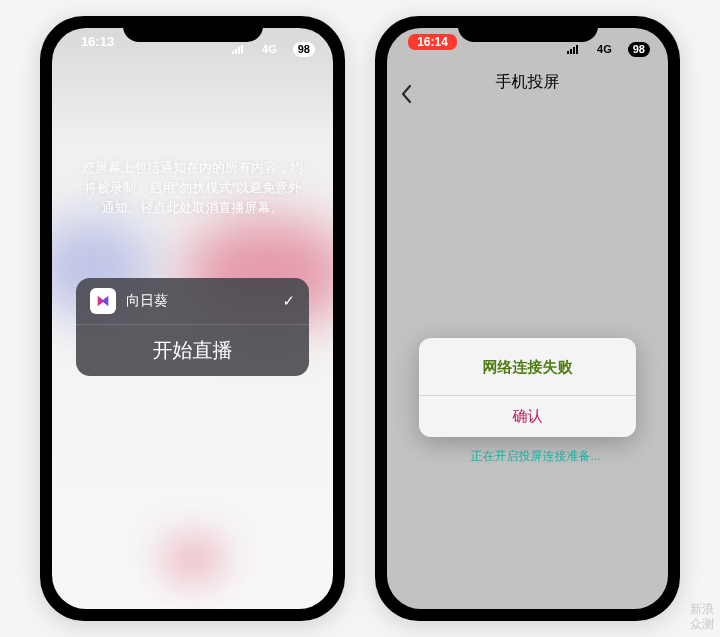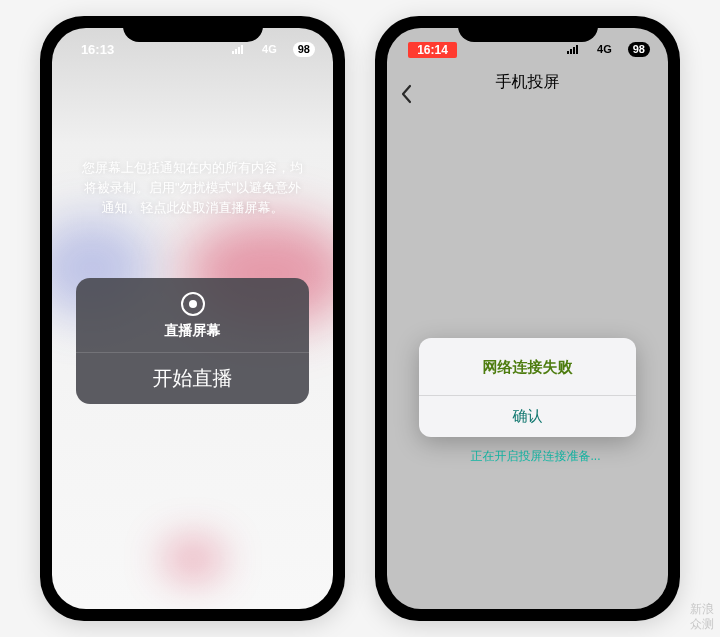--- a/index.html
+++ b/index.html
@@ -76,21 +76,20 @@
     filter: blur(20px);
     border-radius:50%;
   }
   .status-bar {
     position: absolute;
     top: 6px;
     left: 0; right: 0;
     height: 30px;
     display:flex;
     justify-content: space-between;
-    align-items: center;
     padding: 0 18px;
     z-index: 50;
     font-size: 13px;
     font-weight: 600;
   }
   .status-left { width: 55px; text-align: center; }
   .status-right { display:flex; align-items:center; gap:16px; font-size:11px; }
   .battery-pill {
     background:#fff;
     color:#000;
@@ -162,21 +161,21 @@
   }
   
   .right-bg {
     position:absolute; inset:0;
     background:#ededed;
   }
   .right-status { color:#000; }
   .time-pill {
     background:#ff3b30;
     color:#fff;
-    border-radius:2px;
+    border-radius:7px;
     padding:1px 9px;
     font-size:12px;
     font-weight:600;
   }
   .right-status .battery-pill { background:#000; color:#fff; }
   .nav-bar {
     position:absolute;
     top:44px;
     left:0; right:0;
     height:44px;
@@ -212,21 +211,21 @@
     text-align:center;
     padding:20px 12px 18px;
     font-size:15px;
     font-weight:600;
     color:#4d7c0f;
     border-bottom:1px solid rgba(0,0,0,0.12);
   }
   .alert-button {
     text-align:center;
     padding:11px 0;
-    color:#0f766e;
+    color:#be185d;
     font-size:15px;
   }
   .loading-text {
     position:absolute;
     top:420px;
     left:0; right:0;
     text-align:center;
     color:#14b8a6;
     font-size:12px;
     z-index:18;
@@ -265,23 +264,29 @@
             </svg>
         </span>
         <span>4G</span>
         <span class="battery-pill">98</span>
       </div>
     </div>
 
     <div class="instruction">您屏幕上包括通知在内的所有内容，均将被录制。启用"勿扰模式"以避免意外通知。轻点此处取消直播屏幕。</div>
 
     <div class="sheet">
-      <div class="sheet-header">
-        <div class="record-icon"></div>
-        <div class="sheet-title">直播屏幕</div>
+      <div class="sheet-row">
+        <div class="app-icon">
+          <svg viewBox="0 0 24 24">
+              <path d="M4 4 L14 12 L4 20 Z" fill="#d63384"></path>
+              <path d="M20 4 L10 12 L20 20 Z" fill="#7048e8"></path>
+            </svg>
+        </div>
+        <div class="app-name">向日葵</div>
+        <div class="check">✓</div>
       </div>
       <div class="sheet-action">开始直播</div>
     </div>
   </div>
 </div>
 
 <div class="phone">
   <div class="notch"></div>
   <div class="screen">
     <div class="right-bg"></div>

